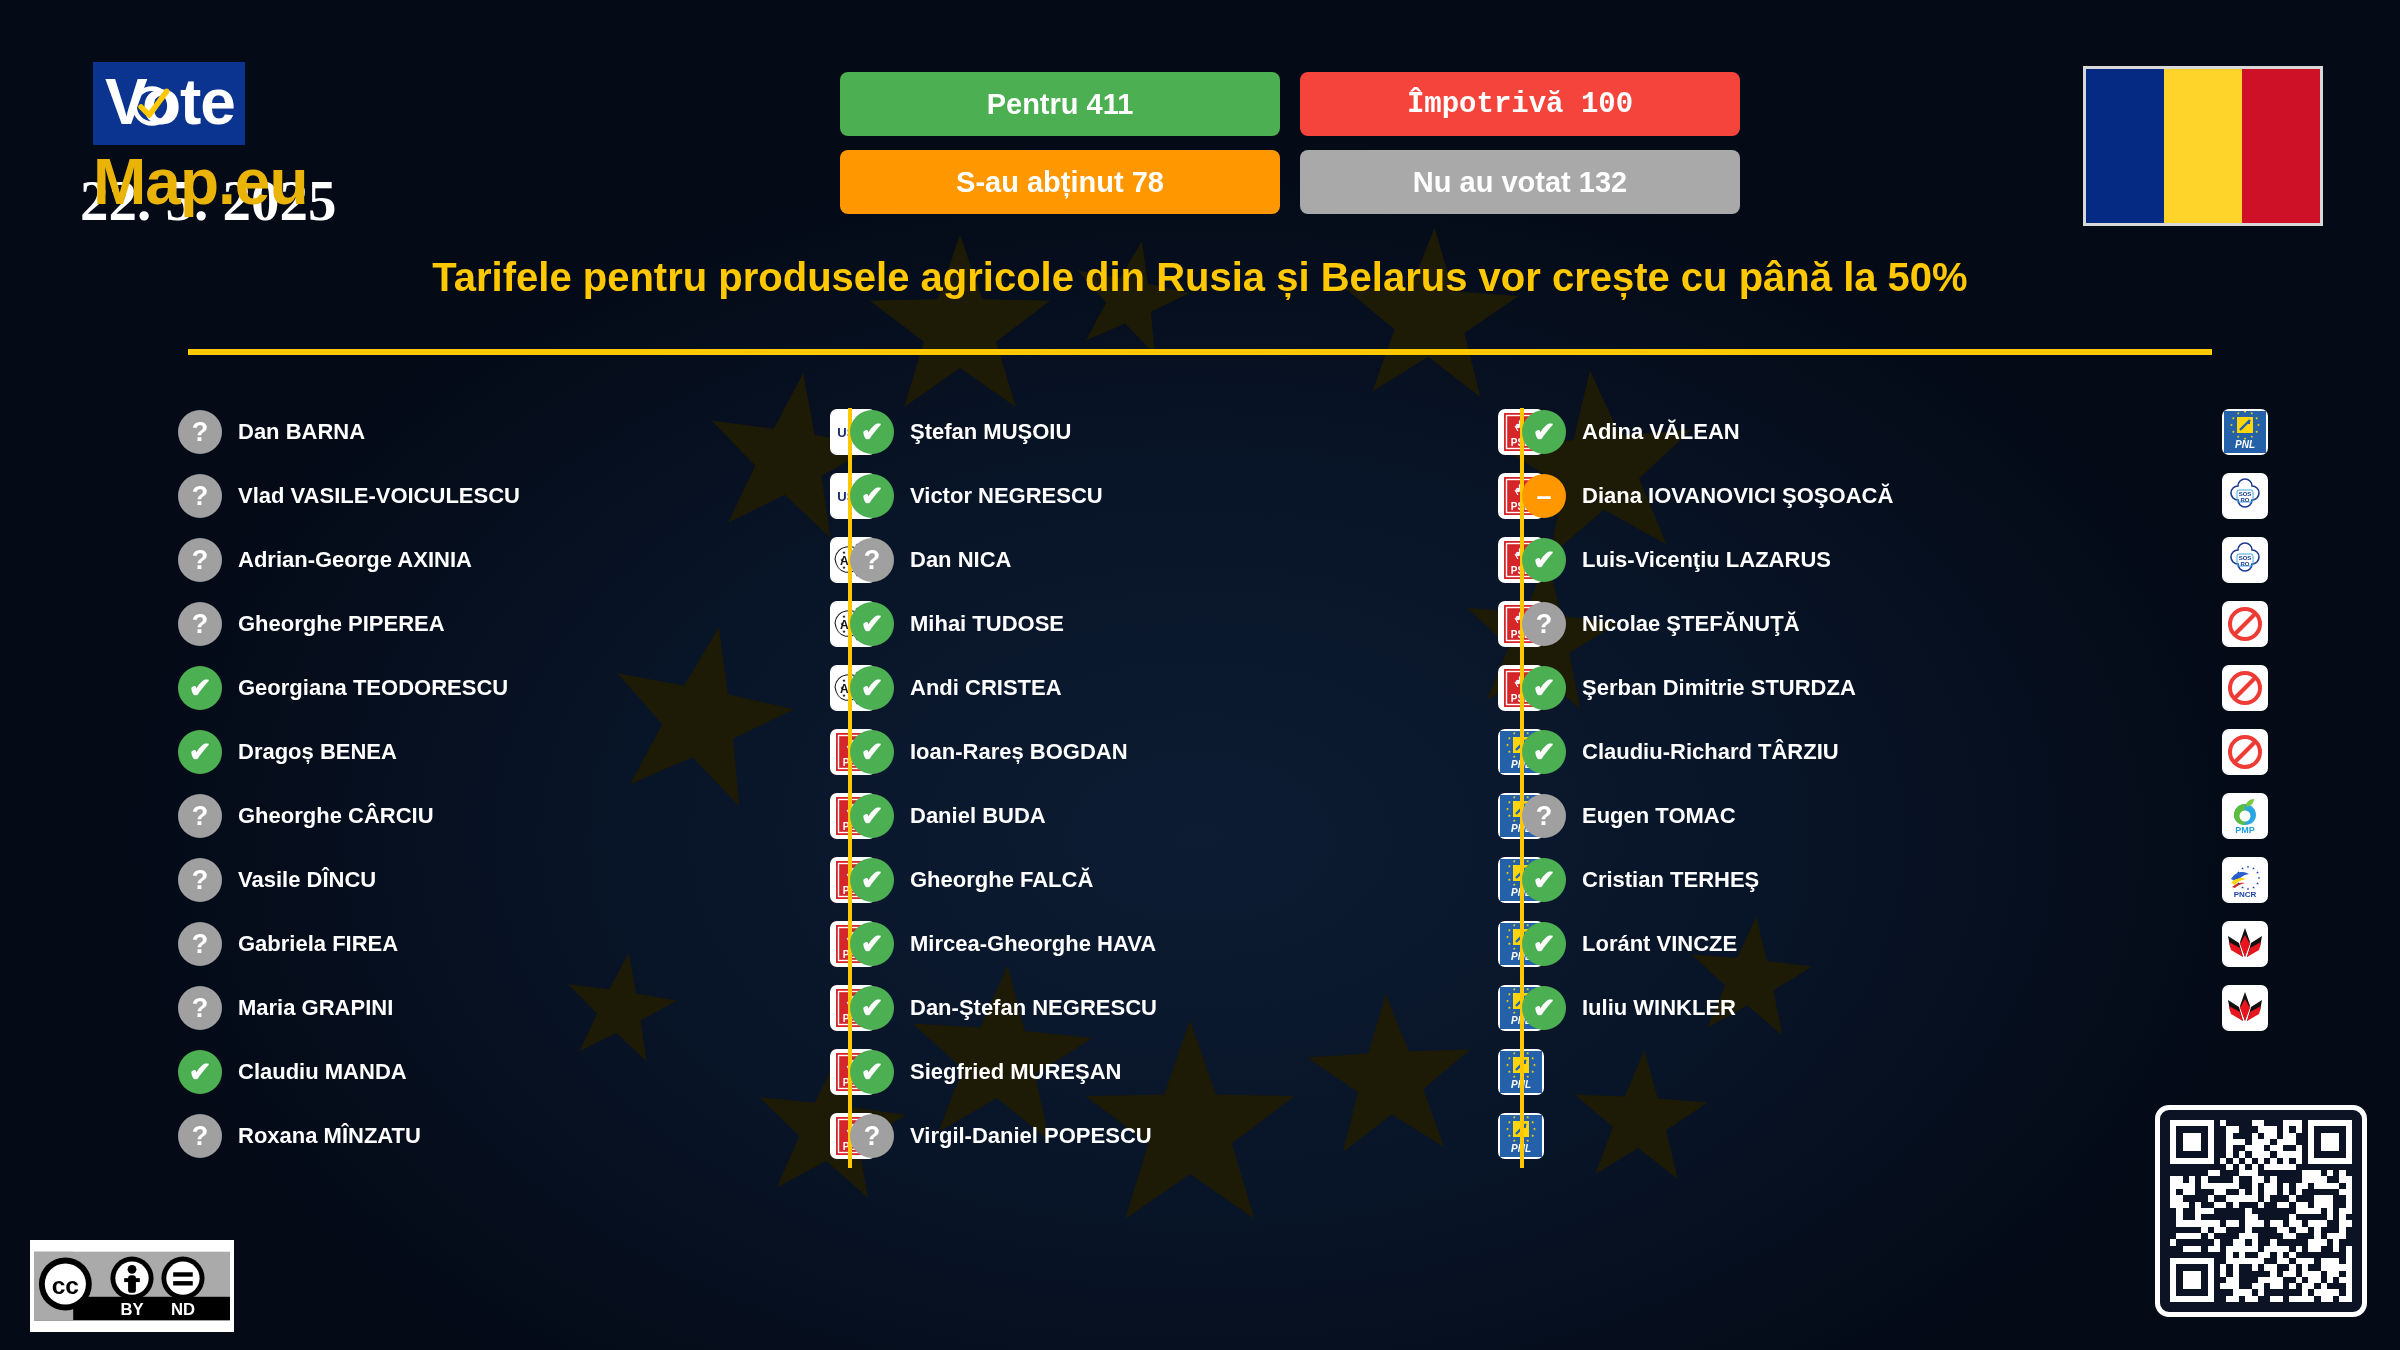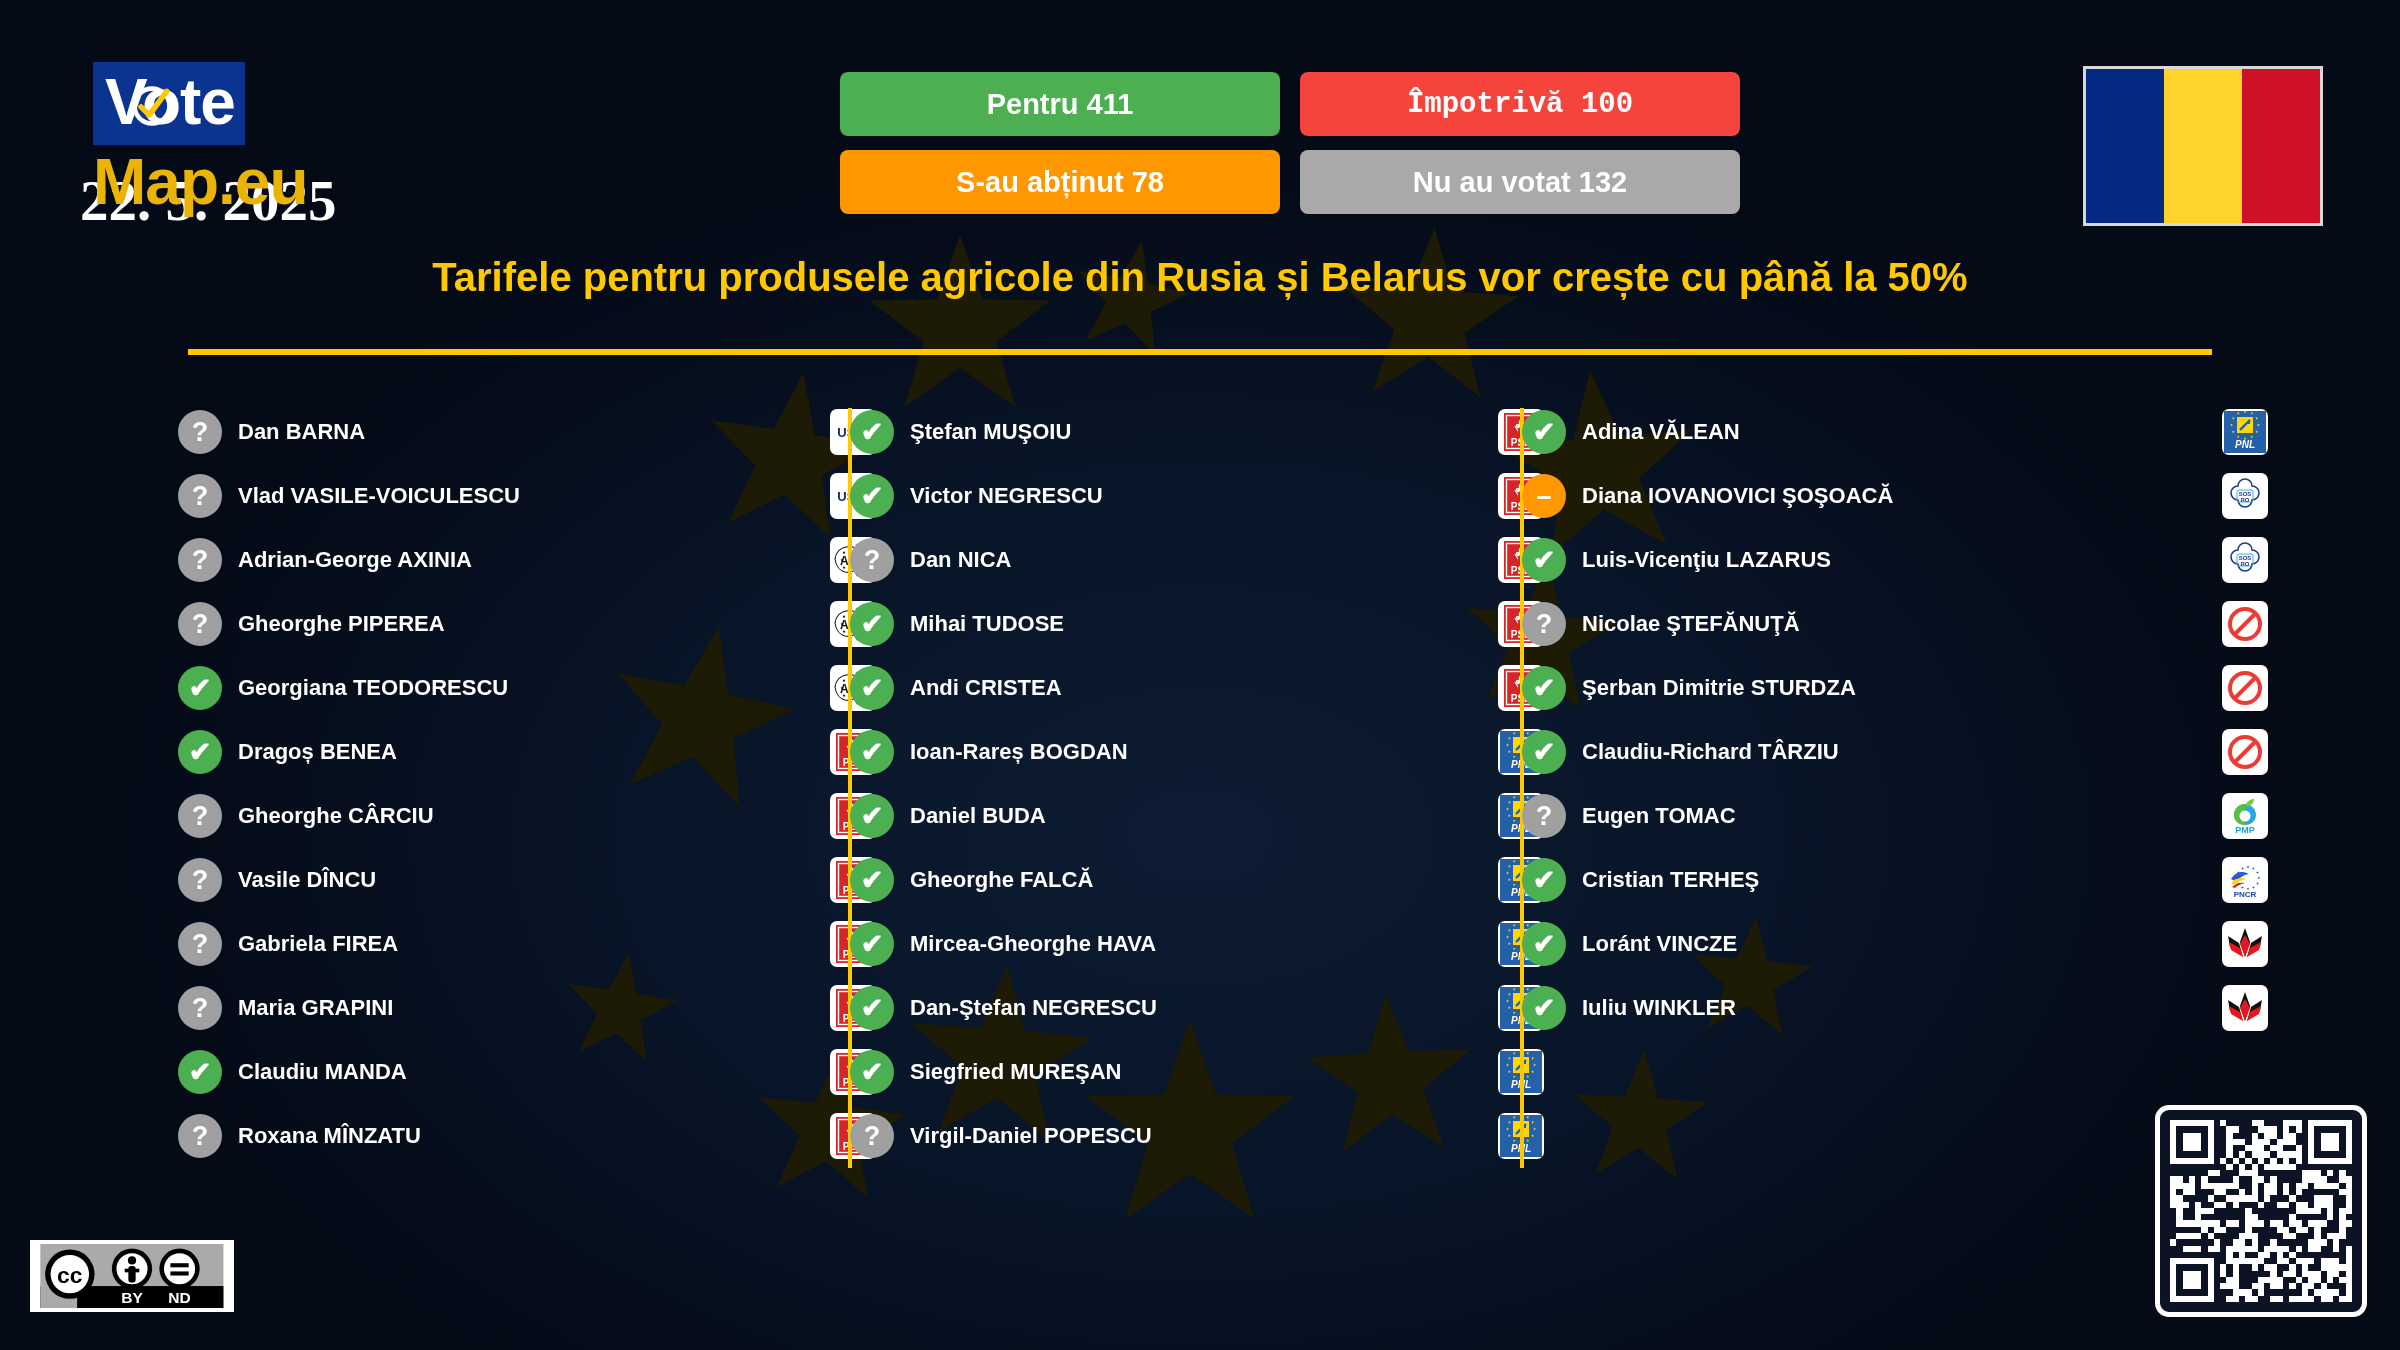--- a/index.html
+++ b/index.html
@@ -70,21 +70,21 @@
   
   .logo-chip{position:absolute;width:46px;height:46px;background:#ffffff;border-radius:7px;
      top:9px;display:flex;align-items:center;justify-content:center;overflow:hidden;}
   .col1 .logo-chip{right:-18px;}
   .col2 .logo-chip{right:-14px;}
   .col3 .logo-chip{right:-6px;}
 
   .chip-svg{width:42px;height:42px;display:block;}
 
   
-  #cc-badge{position:absolute;left:30px;top:1240px;width:204px;height:72px;
+  #cc-badge{position:absolute;left:30px;top:1240px;width:204px;height:92px;
             background:#ffffff;padding:4px;box-sizing:border-box;z-index:3;}
   #qr-box{position:absolute;left:2155px;top:1105px;width:212px;height:212px;
           border:5px solid #ffffff;border-radius:14px;box-sizing:border-box;
           background:#0b1324;padding:10px;z-index:3;}
   #qr-box svg{width:100%;height:100%;display:block;}
 </style>
 </head>
 <body>
 
 <div id="bg-wash"></div>

